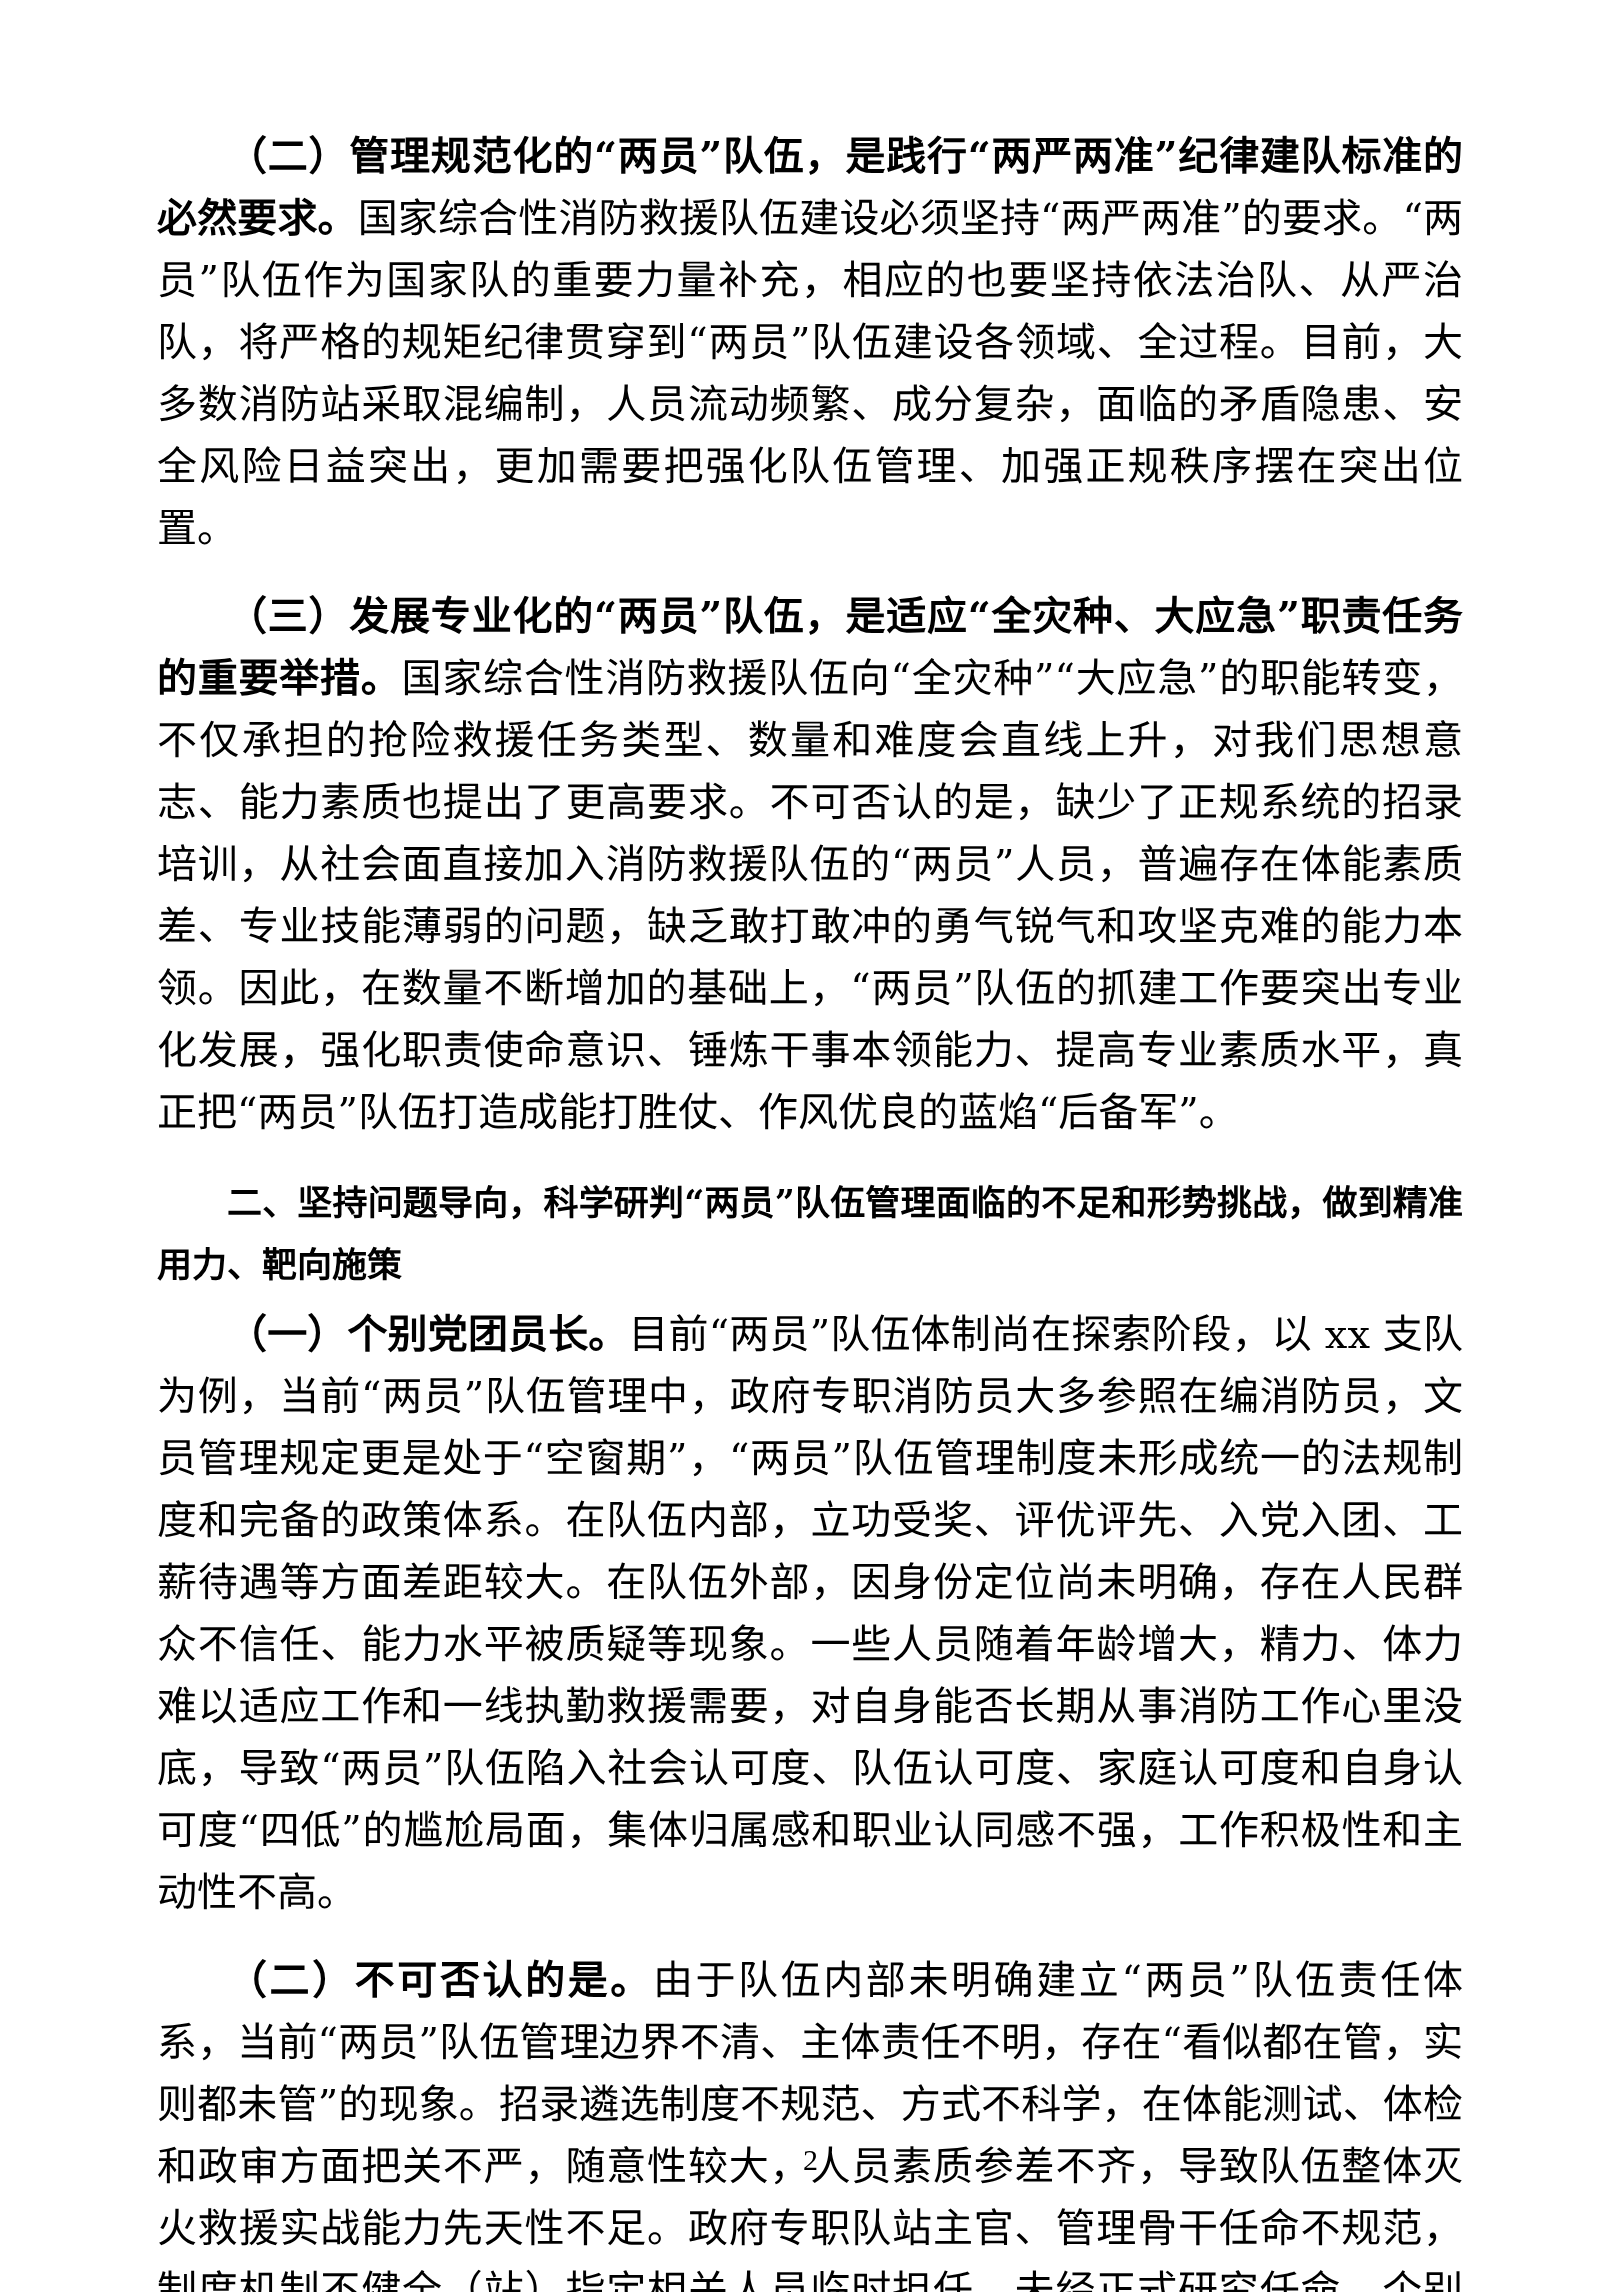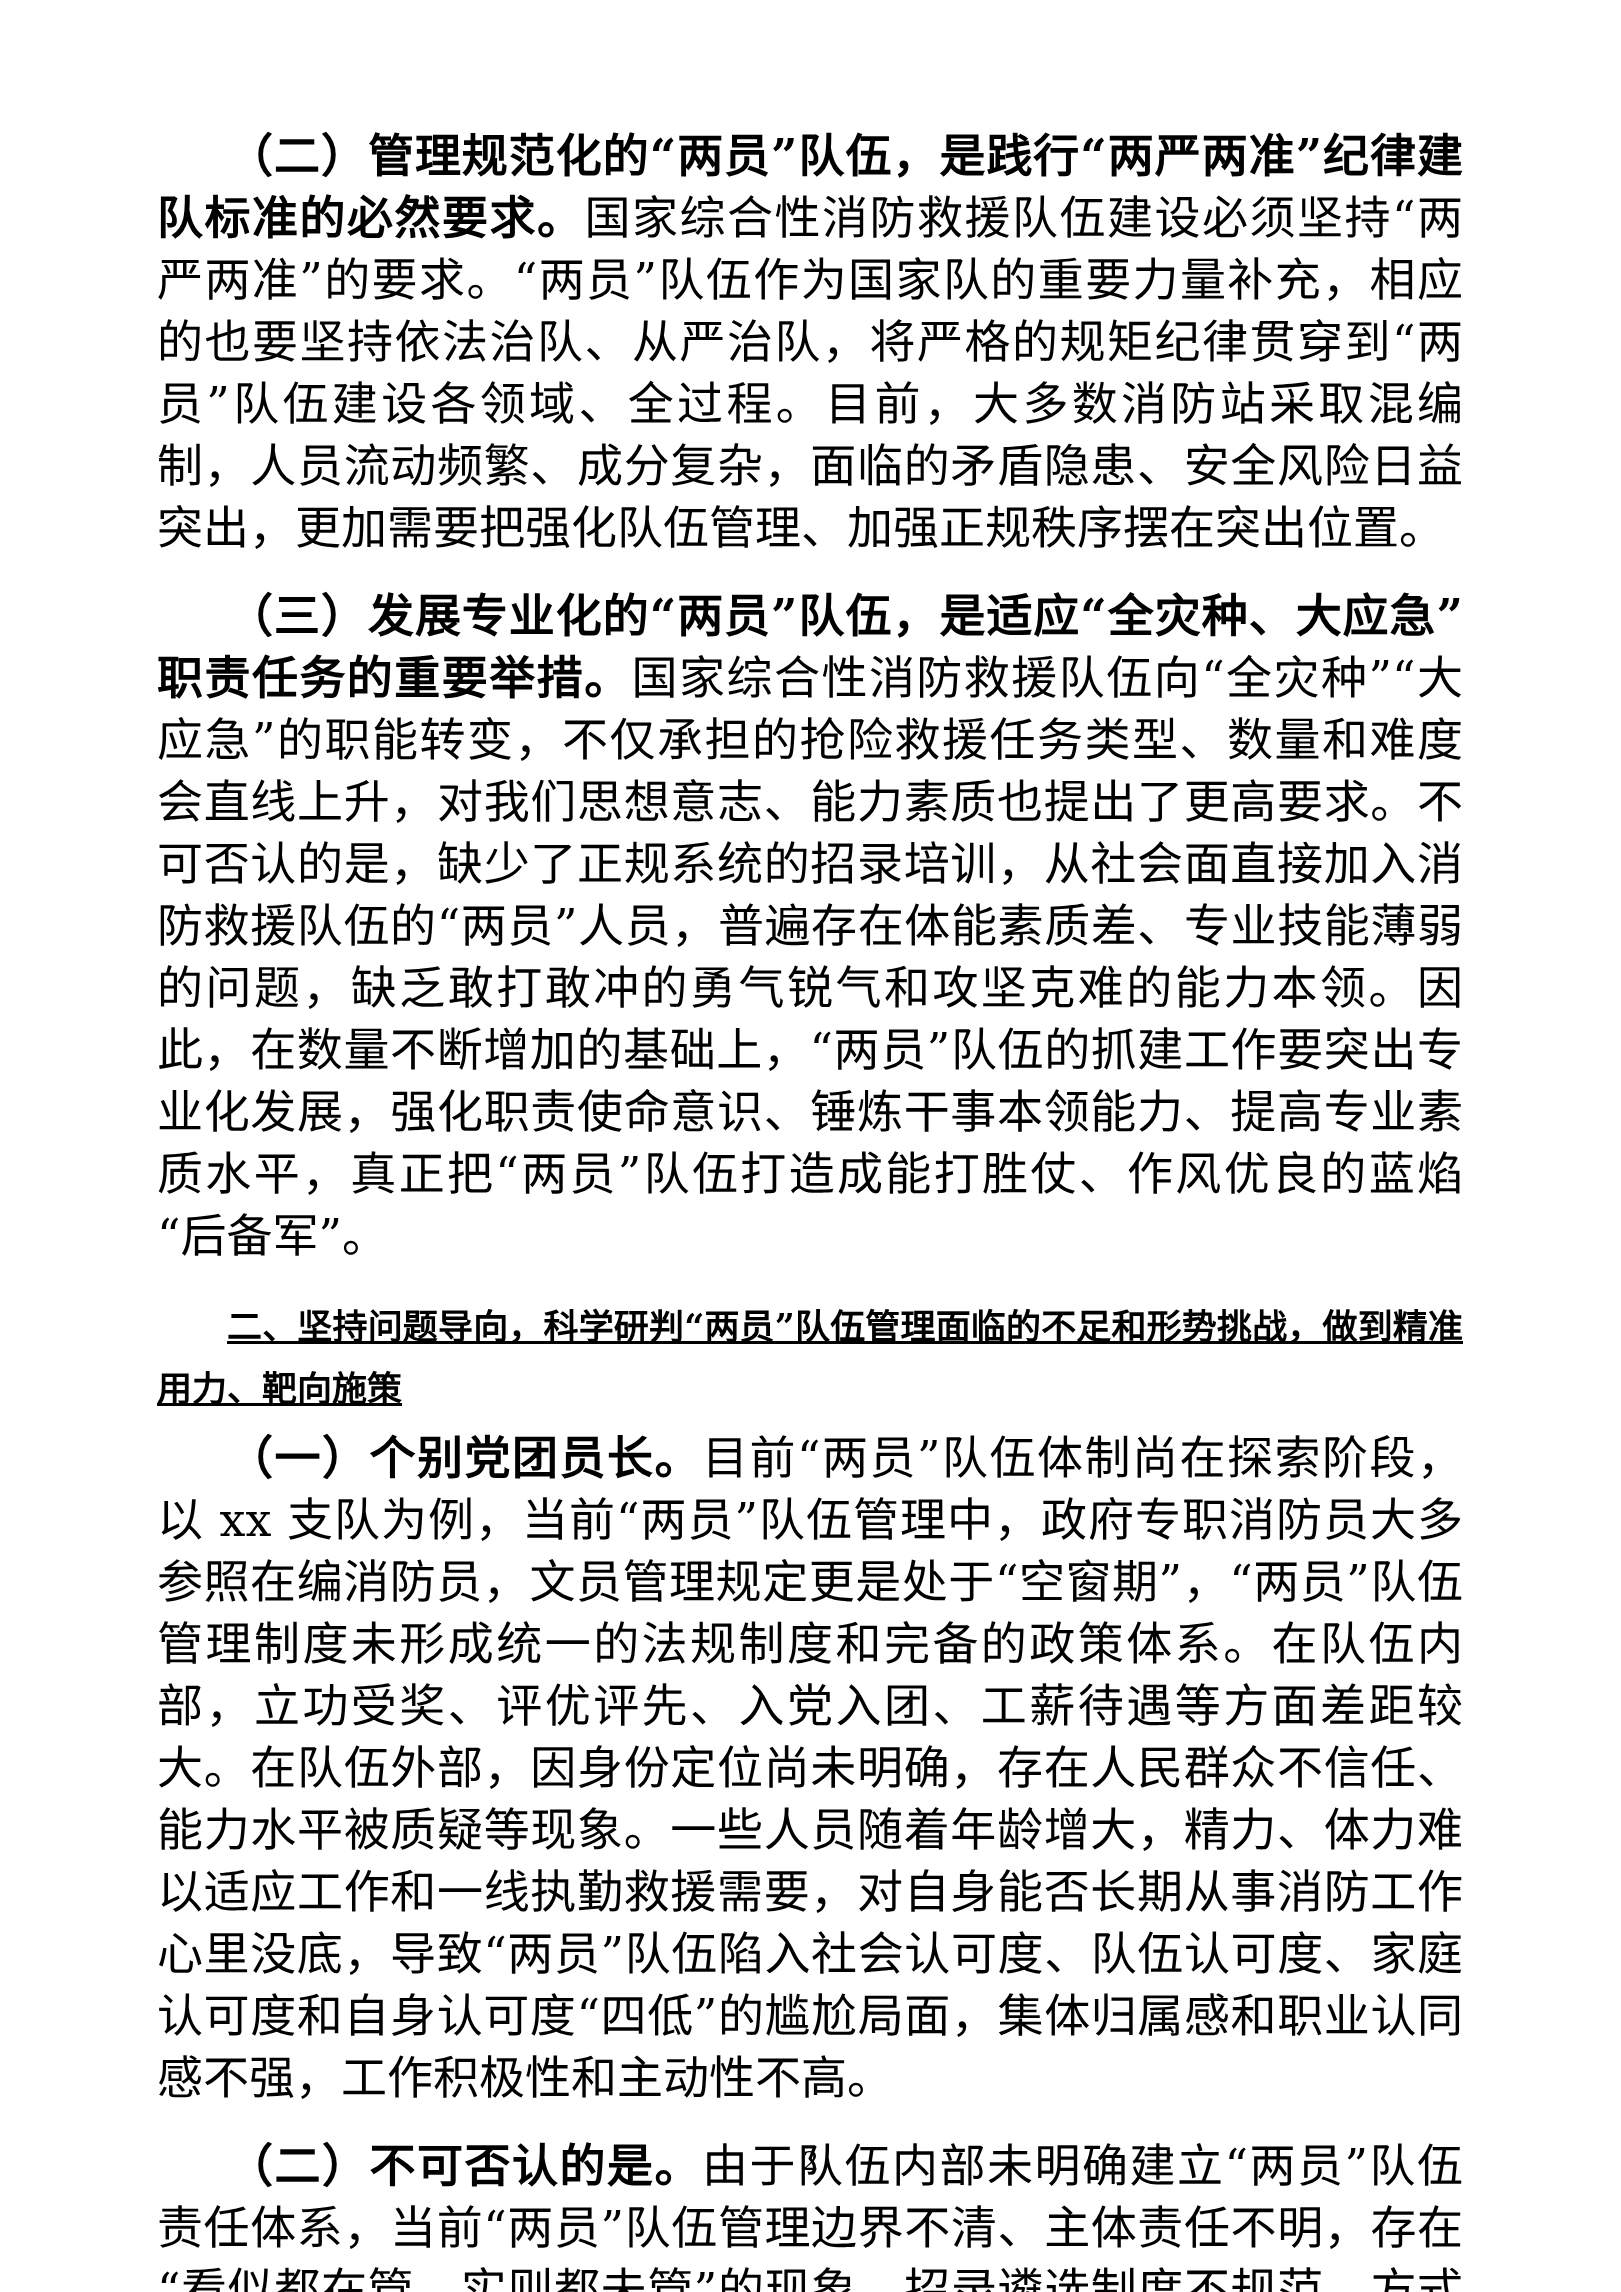--- a/index.html
+++ b/index.html
@@ -18,21 +18,21 @@
     overflow: hidden;
   }
   .content {
     position: absolute;
     left: 157px;
     top: 125px;
     width: 1306px;
   }
   .para {
     font-family: "DejaVu Serif", "Liberation Serif", serif;
-    font-size: 46px;
+    font-size: 40px;
     line-height: 62px;
     color: #000000;
     text-align: justify;
     text-justify: inter-ideograph;
     letter-spacing: 0px;
     margin: 0;
     text-indent: 70px;
     word-break: break-all;
   }
   .para + .para {
@@ -49,21 +49,20 @@
     font-weight: bold;
     text-align: justify;
     text-justify: inter-ideograph;
     text-indent: 70px;
     margin: 0;
     word-break: break-all;
   }
   .heading-block {
     margin-top: 29px;
     margin-bottom: 7.8px;
-    text-decoration: underline;
   }
   .page-number {
     position: absolute;
     left: 0;
     right: 0;
     top: 2143px;
     text-align: center;
     font-family: "Liberation Serif", "DejaVu Serif", serif;
     font-size: 30px;
     color: #000000;

